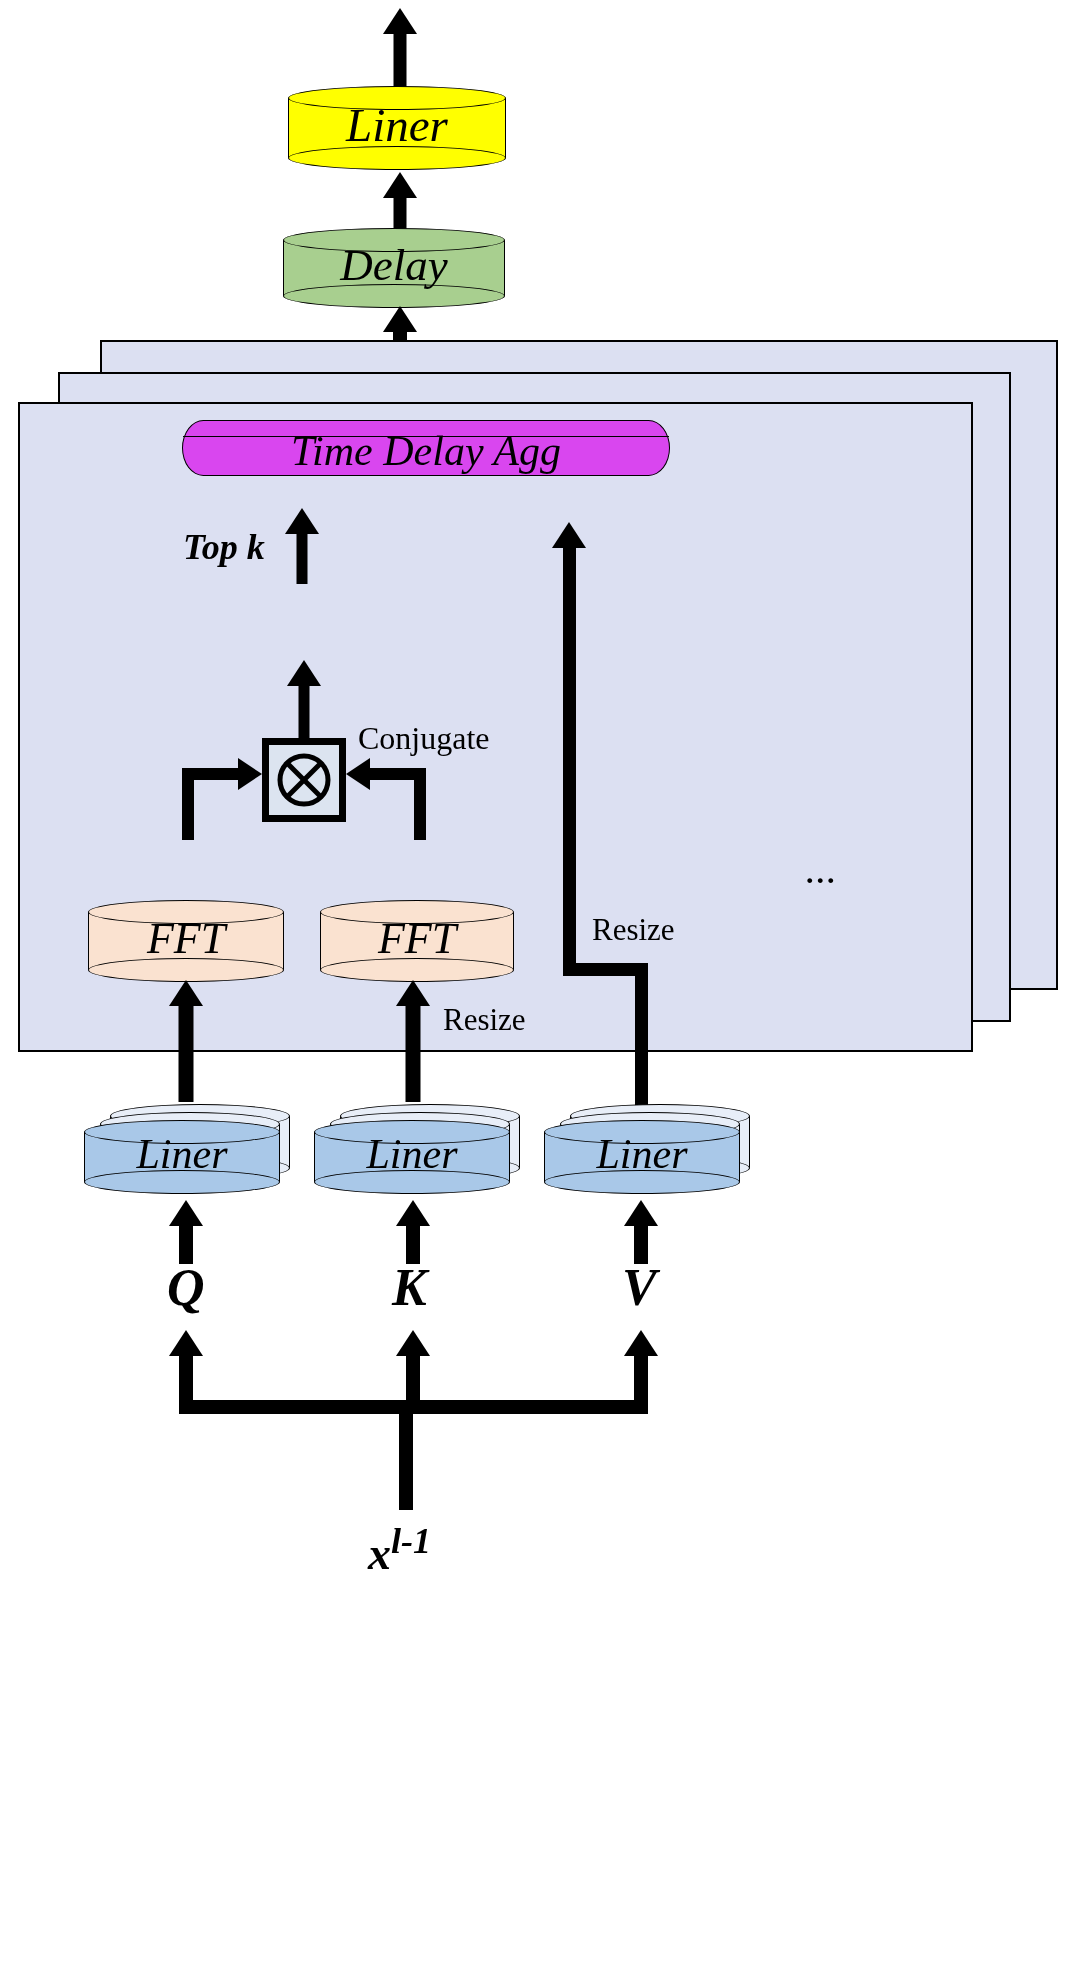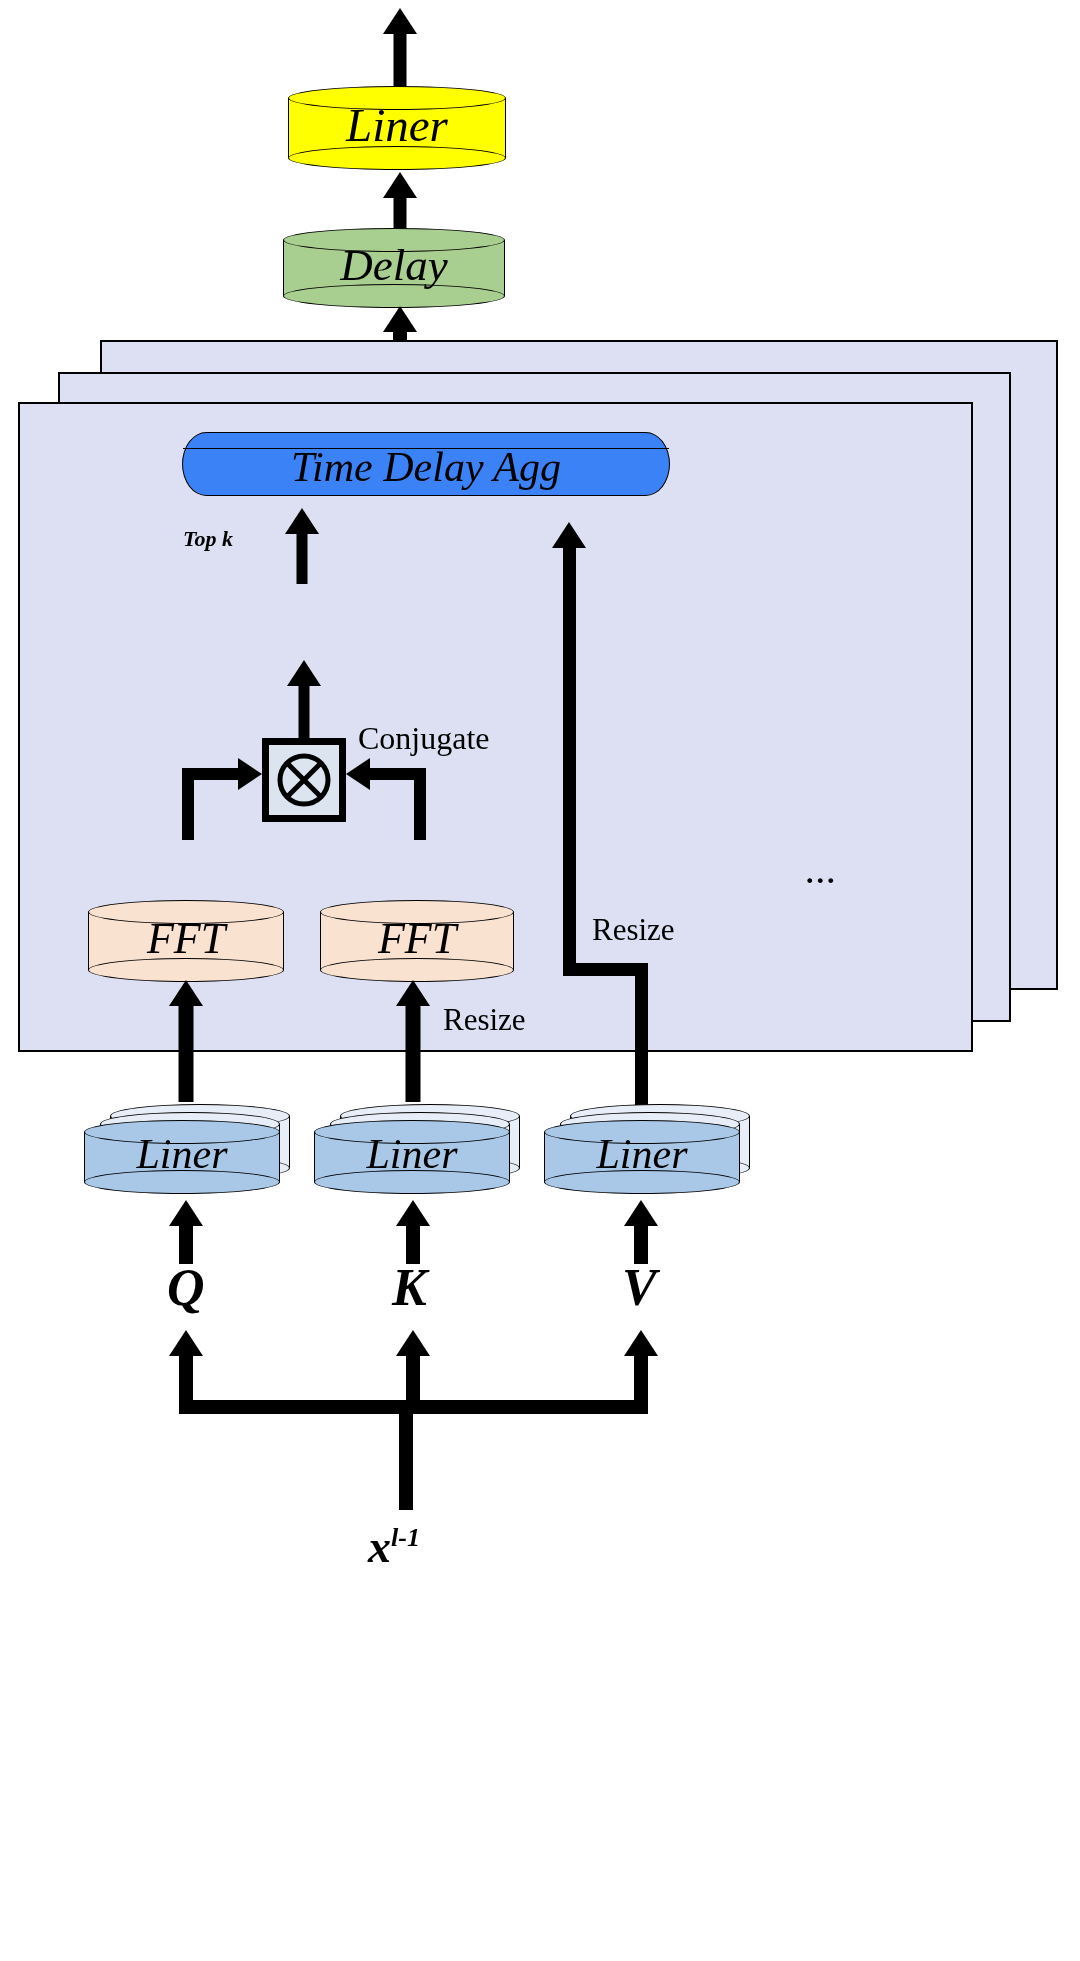--- a/index.html
+++ b/index.html
@@ -88,30 +88,30 @@
     <div class="head"></div>
     <div class="shaft" style="top:24px;width:14px;height:96px;"></div>
   </div>
 
   <div class="panel" style="left:100px;top:340px;width:958px;height:650px;"></div>
   <div class="panel" style="left:58px;top:372px;width:953px;height:650px;"></div>
   <div class="panel" style="left:18px;top:402px;width:955px;height:650px;"></div>
 
   <div class="dots" style="left:806px;top:856px;font-size:30px;">...</div>
 
-  <div class="fcyl" style="left:182px;top:432px;width:488px;height:64px;background:#3b82f6;border-radius:26px/34px;">
+  <div class="fcyl" style="left:182px;top:420px;width:488px;height:56px;background:#d946ef;border-radius:26px/34px;">
     <div class="lip" style="border-radius:26px 26px 0 0/34px 34px 0 0;"></div>
     <div class="lbl" style="font-size:42px;">Time Delay Agg</div>
   </div>
 
   <div class="arrowUp" style="left:281px;top:508px;width:42px;height:74px;">
     <div class="head"></div>
     <div class="shaft" style="top:24px;width:11px;height:52px;"></div>
   </div>
-  <div class="tlabel italic" style="left:183px;top:526px;font-size:22px;font-weight:bold;">Top k</div>
+  <div class="tlabel italic" style="left:183px;top:526px;font-size:36px;font-weight:bold;">Top k</div>
 
 
   <div class="arrowUp" style="left:283px;top:660px;width:42px;height:78px;">
     <div class="head"></div>
     <div class="shaft" style="top:24px;width:11px;height:56px;"></div>
   </div>
 
   <div class="mulbox" style="left:262px;top:738px;width:84px;height:84px;">
     <svg width="56" height="56" viewBox="0 0 56 56">
       <circle cx="28" cy="28" r="24" fill="none" stroke="#000" stroke-width="5"></circle>
@@ -245,16 +245,16 @@
   </div>
   <div class="arrowUp" style="left:620px;top:1330px;width:42px;height:82px;">
     <div class="head"></div>
     <div class="shaft" style="top:24px;width:14px;height:60px;"></div>
   </div>
 
   <div class="seg" style="left:179px;top:1400px;width:455px;height:14px;"></div>
   <div class="seg" style="left:399px;top:1400px;width:14px;height:110px;"></div>
 
   <div class="tlabel" style="left:368px;top:1520px;font-size:46px;font-weight:bold;font-style:italic;">
-    <span>x</span><sup style="font-size:26px;">l-1</sup>
+    <span>x</span><sup style="font-size:36px;">l-1</sup>
   </div>
 
 </div>
 
 </body></html>

